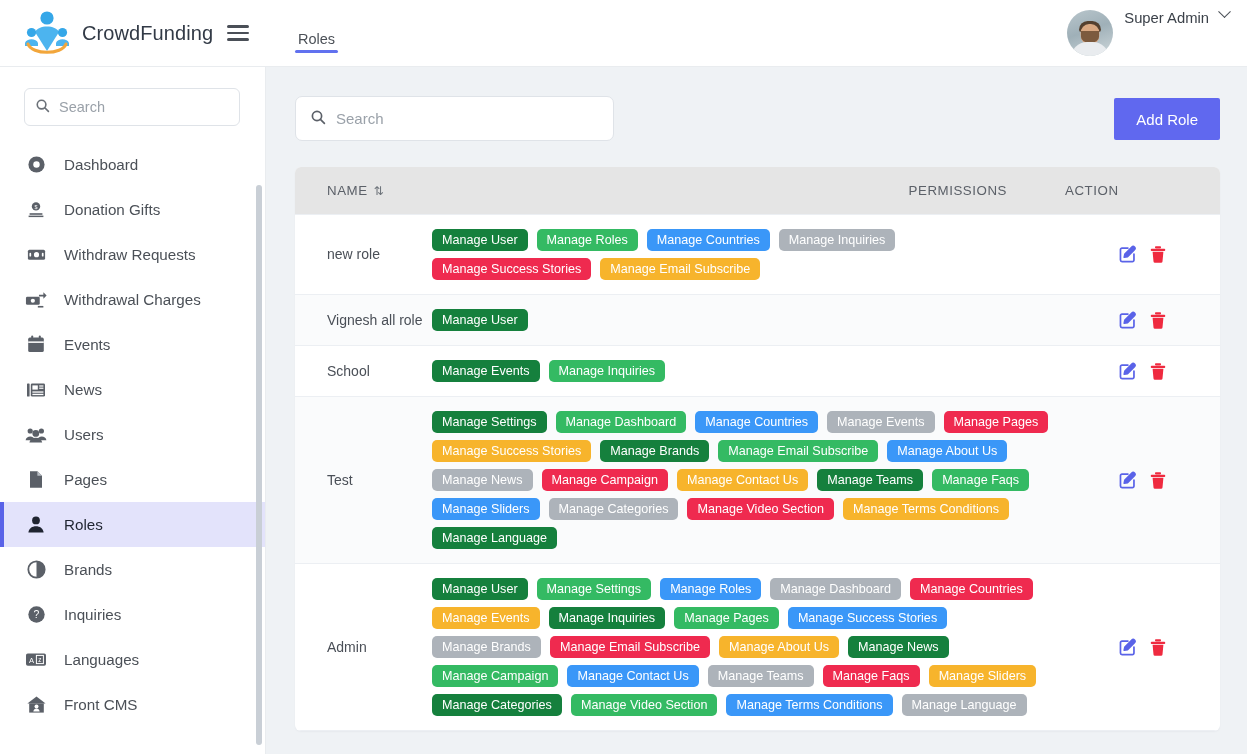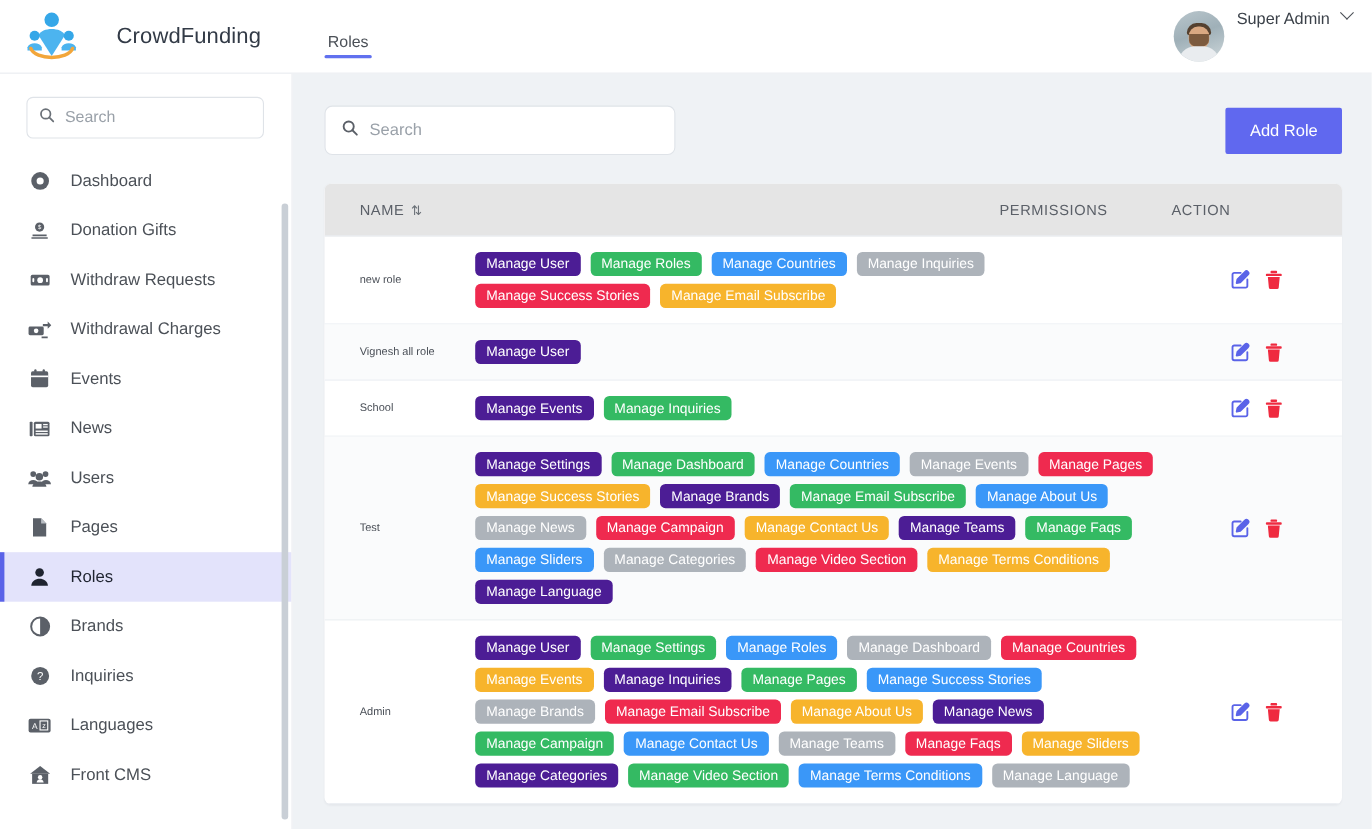--- a/index.html
+++ b/index.html
@@ -11,21 +11,21 @@
   }
 
   
   .topbar {
     position: absolute; top: 0; left: 0; width: 1247px; height: 67px;
     background: #ffffff;
     border-bottom: 1px solid #e9ecef;
     display: flex; align-items: center;
     z-index: 20;
   }
-  .brand { display: flex; align-items: center; width: 266px; padding-left: 22px; gap: 24px; }
+  .brand { display: flex; align-items: center; width: 266px; padding-left: 22px; }
   .brand-logo { width: 50px; height: 46px; position: relative; flex: 0 0 auto; }
   .brand-name {
     font-size: 20px; color: #323a46; margin-left: 10px; letter-spacing: .1px;
     white-space: nowrap;
   }
   .hamburger { margin-left: 14px; width: 22px; display: flex; flex-direction: column; gap: 4px; cursor: pointer; }
   .hamburger i { display: block; height: 2.6px; background: #4a4f57; border-radius: 2px; }
 
   .topnav { display: flex; align-items: flex-end; height: 67px; padding-left: 29px; }
   .topnav-tab {
@@ -143,30 +143,30 @@
     font-size: 13.3px; letter-spacing: .55px; color: #5b6068; font-weight: 400;
   }
   .th-name { width: 137px; padding-left: 32px; display: flex; align-items: center; gap: 6px; cursor: pointer; }
   .th-perm { flex: 1; text-align: right; padding-right: 58px; }
   .th-act { width: 155px; text-align: left; }
   .sort-ico { font-size: 12px; color: #6b7178; letter-spacing: -2px; }
 
   .trow { display: flex; align-items: center; border-bottom: 1px solid #eceff3; }
   .trow.alt { background: #fafbfc; }
   .td-name {
-    width: 137px; padding-left: 32px; font-size: 10px; color: #4a4f57; line-height: 21px;
+    width: 137px; padding-left: 32px; font-size: 14px; color: #4a4f57; line-height: 21px;
   }
   .td-perm { flex: 1; display: flex; flex-wrap: wrap; gap: 7px 9px; padding: 14px 10px 14px 0; }
   .td-act { width: 155px; display: flex; align-items: center; justify-content: center; gap: 12px; }
 
   .badge {
     display: inline-flex; align-items: center; height: 22px; padding: 0 10px;
     border-radius: 5px; color: #fff; font-size: 12.6px; white-space: nowrap;
   }
-  .b-purple { background: #4c1d95; }
+  .b-purple { background: #15803d; }
   .b-green  { background: #34ba63; }
   .b-blue   { background: #3a97f8; }
   .b-gray   { background: #adb3ba; }
   .b-red    { background: #ef2a4f; }
   .b-yellow { background: #f7b42c; }
 
   .ico-btn { cursor: pointer; display: flex; align-items: center; }
 </style>
 </head>
 <body>

